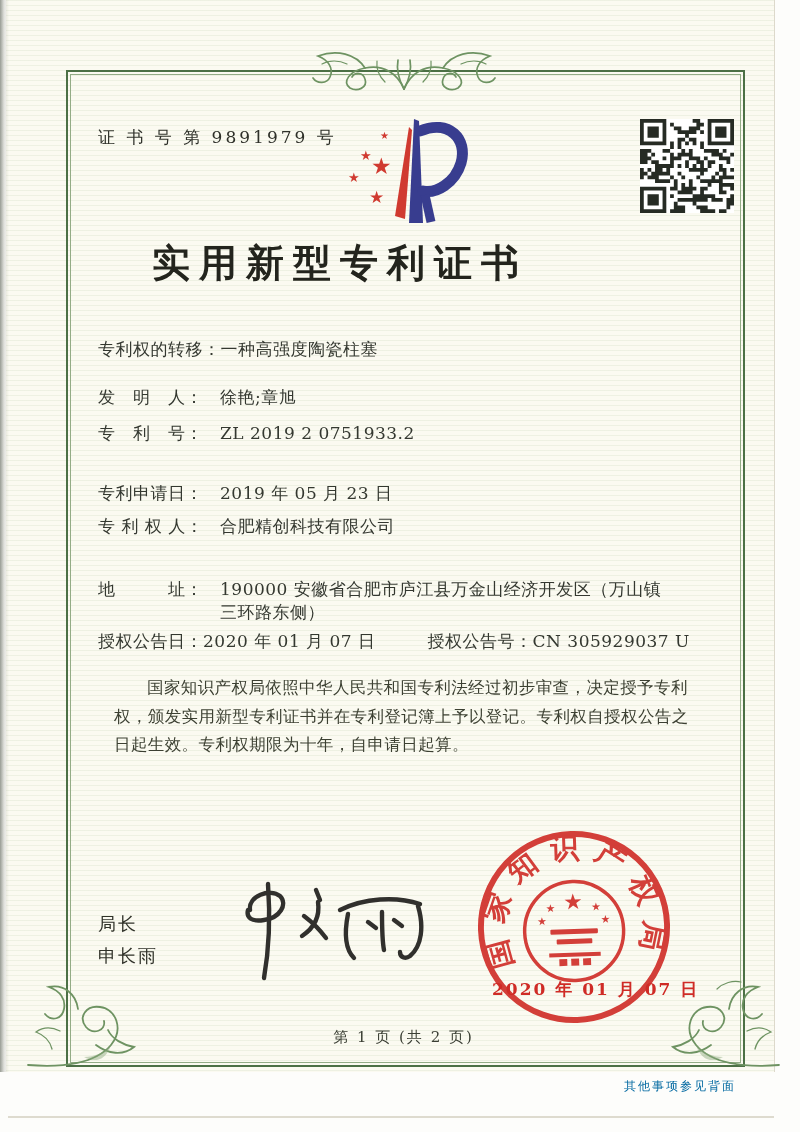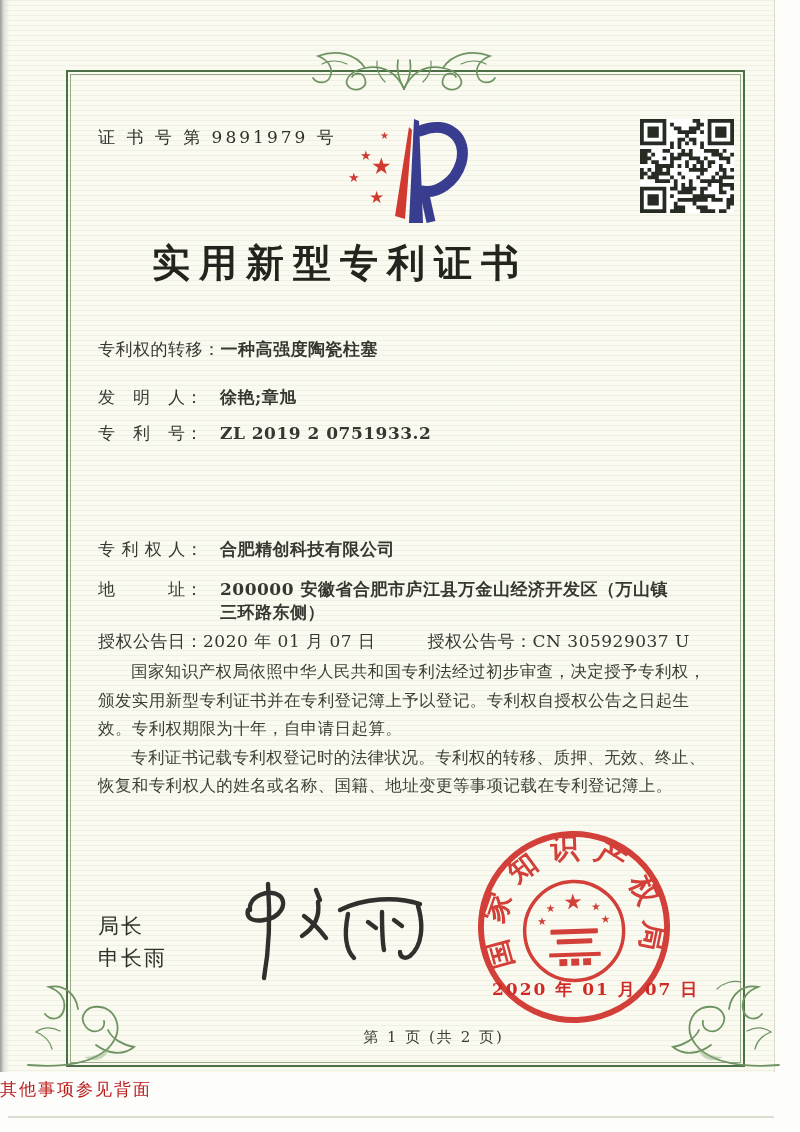--- a/index.html
+++ b/index.html
@@ -40,37 +40,37 @@
   .logo{left:340px;top:105px;width:128px;height:128px;}
   .logo .star{position:absolute;color:#d03a30;line-height:1;font-family:"DejaVu Sans",sans-serif;}
   .qr{left:634px;top:119px;width:94px;height:94px;background:#fff;}
   .title{
     left:60px;top:238px;width:548px;text-align:center;
     font-size:38px;font-weight:600;letter-spacing:9px;color:#23241d;
   }
   
   .row{left:92px;font-size:17px;color:#343830;letter-spacing:.5px;white-space:nowrap;}
   .flabel{display:inline-block;min-width:122px;}
-  .fvalue{white-space:pre-line;font-weight:bold;}
+  .fvalue{white-space:pre-line;}
   .addr .fvalue{display:inline-block;vertical-align:top;max-width:500px;}
   .grant2{margin-left:52px;}
   
   .paras{left:92px;top:658px;width:622px;}
   .paras p{
-    margin:0;font-size:16.5px;line-height:28.5px;text-indent:2em;
+    margin:16px;font-size:16.5px;line-height:28.5px;text-indent:2em;
     color:#3c4032;letter-spacing:.4px;
   }
   
-  .official{font-size:21px;color:#26282            2;font-family:"DejaVu Sans","Liberation Sans",sans-serif;letter-spacing:2px;}
+  .official{font-size:18px;color:#26282            2;font-family:"DejaVu Sans","Liberation Sans",sans-serif;letter-spacing:2px;}
   .sig{left:216px;top:876px;width:212px;height:108px;}
   .seal{left:469px;top:828px;width:198px;height:198px;opacity:.9;transform:rotate(-2deg);}
   .seal-date{left:486px;top:978px;font-size:17px;color:#cf2b26;letter-spacing:2px;font-weight:600;}
   
-  .page-no{left:60px;top:1028px;width:675px;text-align:center;font-size:15px;letter-spacing:2px;color:#3a3e33;padding-left:30px;}
-  .back-note{left:0;top:1078px;width:736px;text-align:left;font-size:17px;letter-spacing:2px;color:#b91c1c;}
+  .page-no{left:60px;top:1028px;width:675px;text-align:center;font-size:15px;letter-spacing:2px;color:#3a3e33;}
+  .back-note{left:0;top:1078px;width:736px;text-align:right;font-size:12px;letter-spacing:2px;color:#0369a1;}
 </style>
 </head>
 <body>
 
 <div class="abs paper">
 
   <div class="abs frame"></div>
 
   <svg class="abs ornament" style="left:287px;top:42px;width:222px;height:52px" viewBox="0 0 222 52">
     <g stroke="#6e9362" stroke-width="1.7" fill="none" stroke-linecap="round">
@@ -131,34 +131,36 @@
 
   <div class="abs row" style="top:338px">
     <span class="flabel">专利权的转移：</span><span class="fvalue">一种高强度陶瓷柱塞</span>
   </div>
   <div class="abs row" style="top:386px">
     <span class="flabel">发　明　人：</span><span class="fvalue">徐艳;章旭</span>
   </div>
   <div class="abs row" style="top:422px">
     <span class="flabel">专　利　号：</span><span class="fvalue">ZL 2019 2 0751933.2</span>
   </div>
-  <div class="abs row" style="top:538px">
+  <div class="abs row" style="top:482px">
+    <span class="flabel">专利申请日：</span><span class="fvalue">2019 年 05 月 23 日</span>
+  </div>
+  <div class="abs row" style="top:515px">
     <span class="flabel">专 利 权 人：</span><span class="fvalue">合肥精创科技有限公司</span>
   </div>
   <div class="abs row addr" style="top:578px">
-    <span class="flabel">地　　　址：</span><span class="fvalue">200000 安徽省合肥市庐江县万金山经济开发区（万山镇
+    <span class="flabel">地　　　址：</span><span class="fvalue">190000 安徽省合肥市庐江县万金山经济开发区（万山镇
 三环路东侧）</span>
   </div>
   <div class="abs row" style="top:630px">
     <span>授权公告日：</span><span>2020 年 01 月 07 日</span><span class="grant2">授权公告号：</span><span>CN 305929037 U</span>
   </div>
 
   <div class="abs paras">
     <p>国家知识产权局依照中华人民共和国专利法经过初步审查，决定授予专利权，颁发实用新型专利证书并在专利登记簿上予以登记。专利权自授权公告之日起生效。专利权期限为十年，自申请日起算。</p>
-    <p>专利证书记载专利权登记时的法律状况。专利权的转移、质押、无效、终止、恢复和专利权人的姓名或名称、国籍、地址变更等事项记载在专利登记簿上。</p>
   </div>
 
   <div class="abs official" style="left:92px;top:912px">局长</div>
   <div class="abs official" style="left:92px;top:944px">申长雨</div>
 
   <svg class="abs sig" viewBox="0 0 212 108">
     <g stroke="#201f1d" stroke-width="4.4" fill="none" stroke-linecap="round" stroke-linejoin="round" opacity=".92">
       <path d="M28,34 C26,20 48,12 58,20 C66,28 58,42 42,44 C30,46 24,42 26,34"></path>
       <path d="M46,8 C48,36 48,68 42,102"></path>
       <path d="M96,26 C98,40 92,52 80,60"></path>

